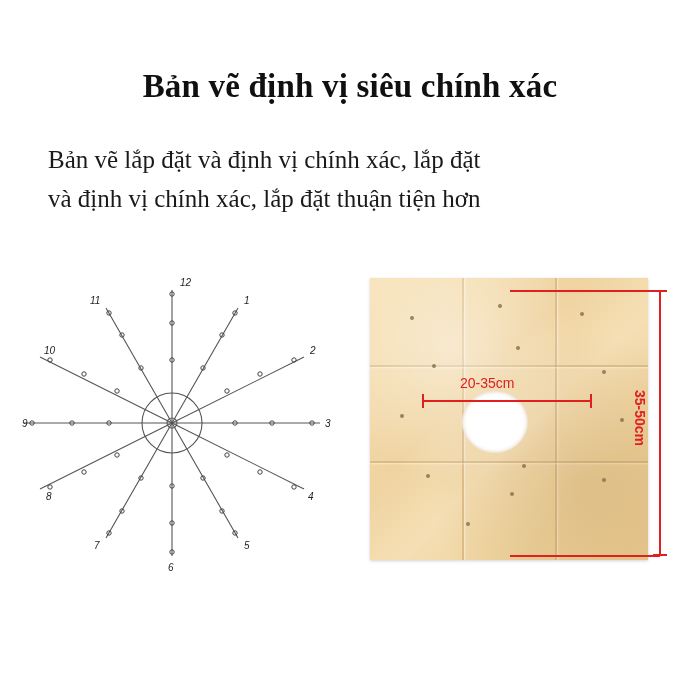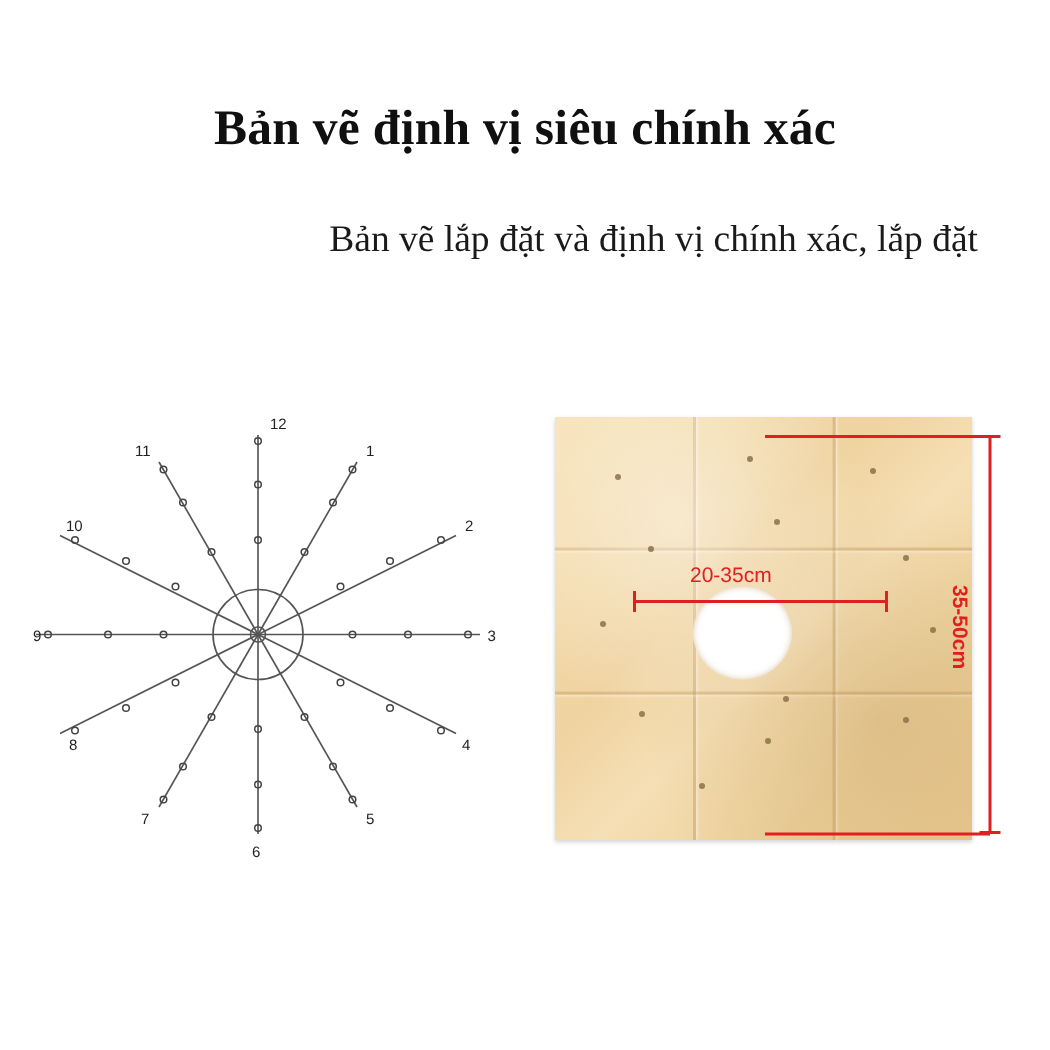--- a/index.html
+++ b/index.html
@@ -29,32 +29,33 @@
     font-weight: bold;
     font-size: 33px;
     color: #101010;
     letter-spacing: 0.2px;
   }
   .subtitle {
     position: absolute;
     left: 48px;
     top: 140px;
     width: 604px;
-    text-align: right;
+    text-align: left;
     font-family: "Liberation Serif", serif;
     font-size: 25px;
     line-height: 39px;
     color: #1a1a1a;
   }
   .diagram-left {
     position: absolute;
     left: 22px;
     top: 268px;
     width: 330px;
     height: 320px;
+    font-style: italic;
   }
   .photo-right {
     position: absolute;
     left: 362px;
     top: 272px;
     width: 312px;
     height: 312px;
   }
   .cloth {
     position: absolute;
@@ -184,20 +185,21 @@
 </style>
 </head>
 <body>
 
 <div class="page">
 
   <div class="title">Bản vẽ định vị siêu chính xác</div>
 
   <div class="subtitle">
     <div>Bản vẽ lắp đặt và định vị chính xác, lắp đặt</div>
+    <div>và định vị chính xác, lắp đặt thuận tiện hơn</div>
   </div>
 
   <div class="diagram-left">
     <svg viewBox="0 0 330 320" width="330" height="320">
       <g stroke="#555555" stroke-width="1.1" fill="none">
 
         <line x1="150" y1="155" x2="150" y2="22"></line>
         <line x1="150" y1="155" x2="216" y2="40"></line>
         <line x1="150" y1="155" x2="282" y2="89"></line>
         <line x1="150" y1="155" x2="298" y2="155"></line>

